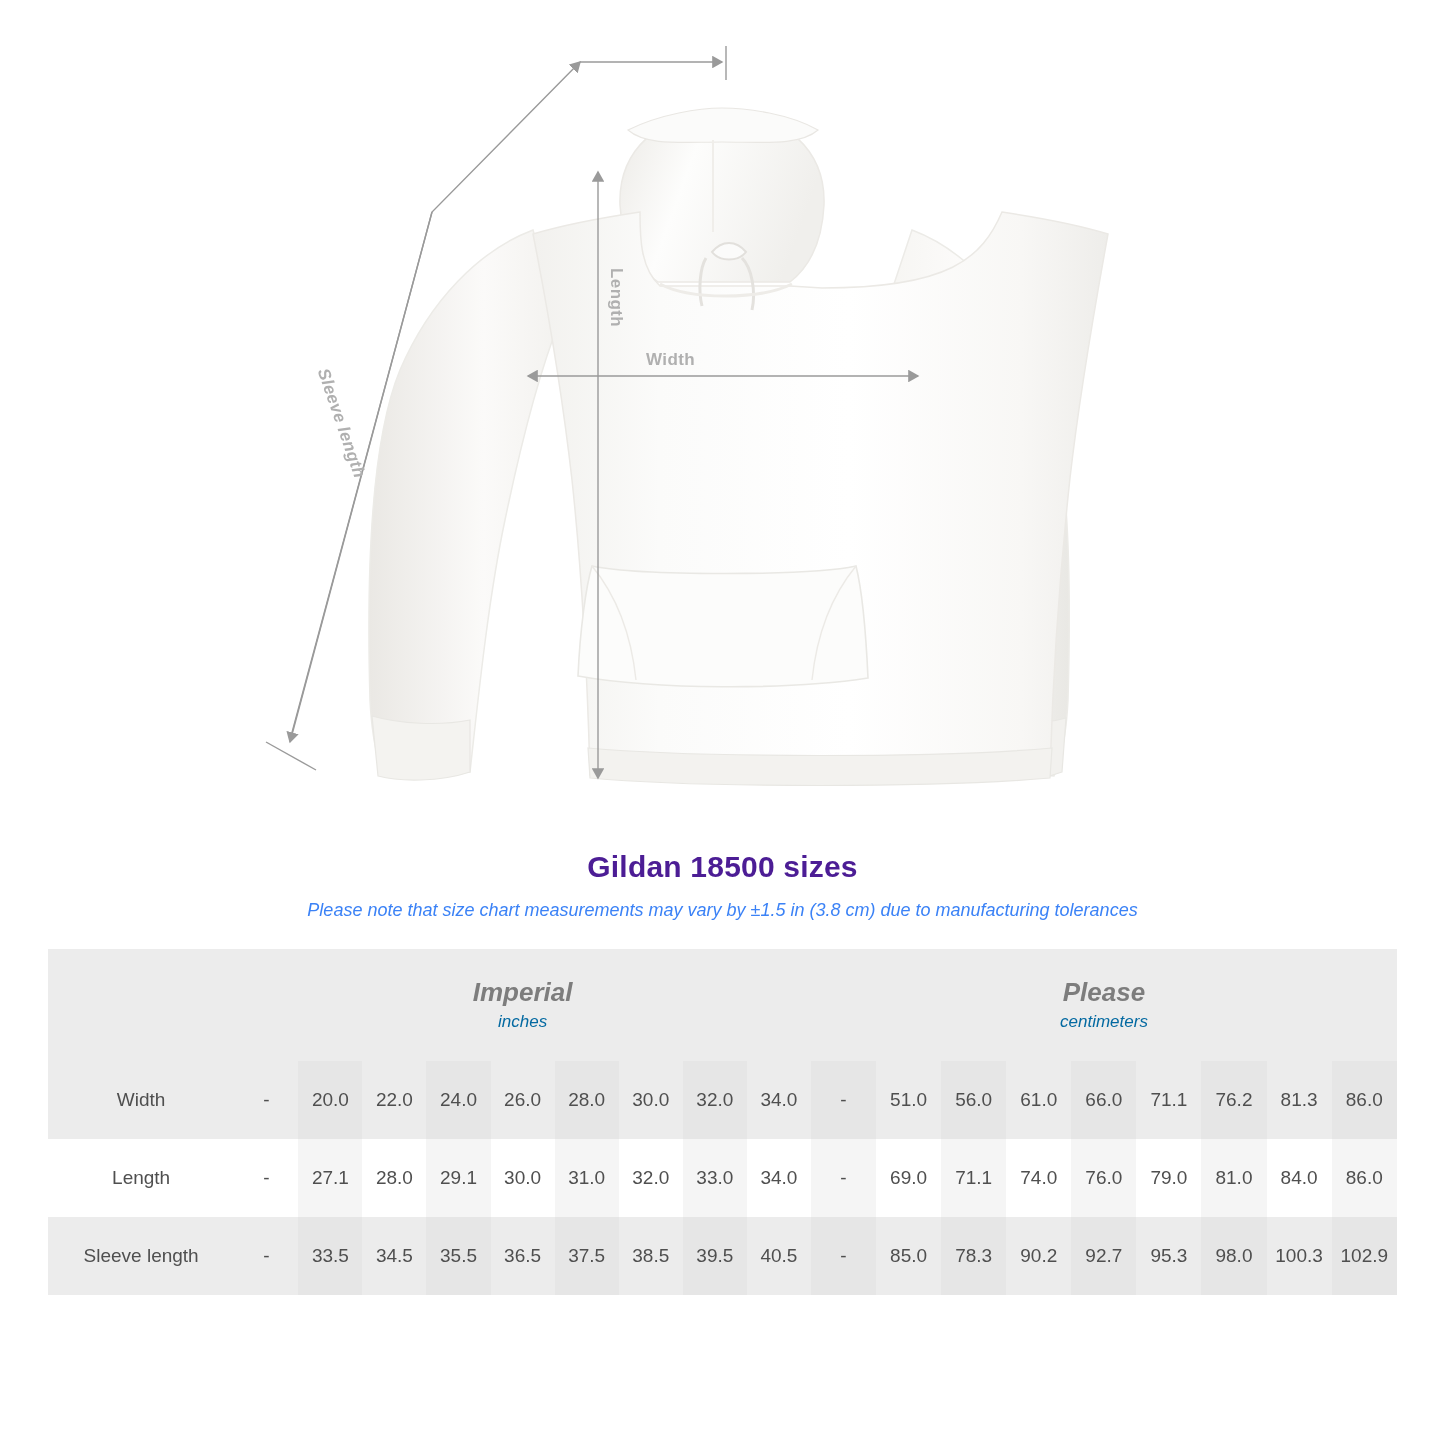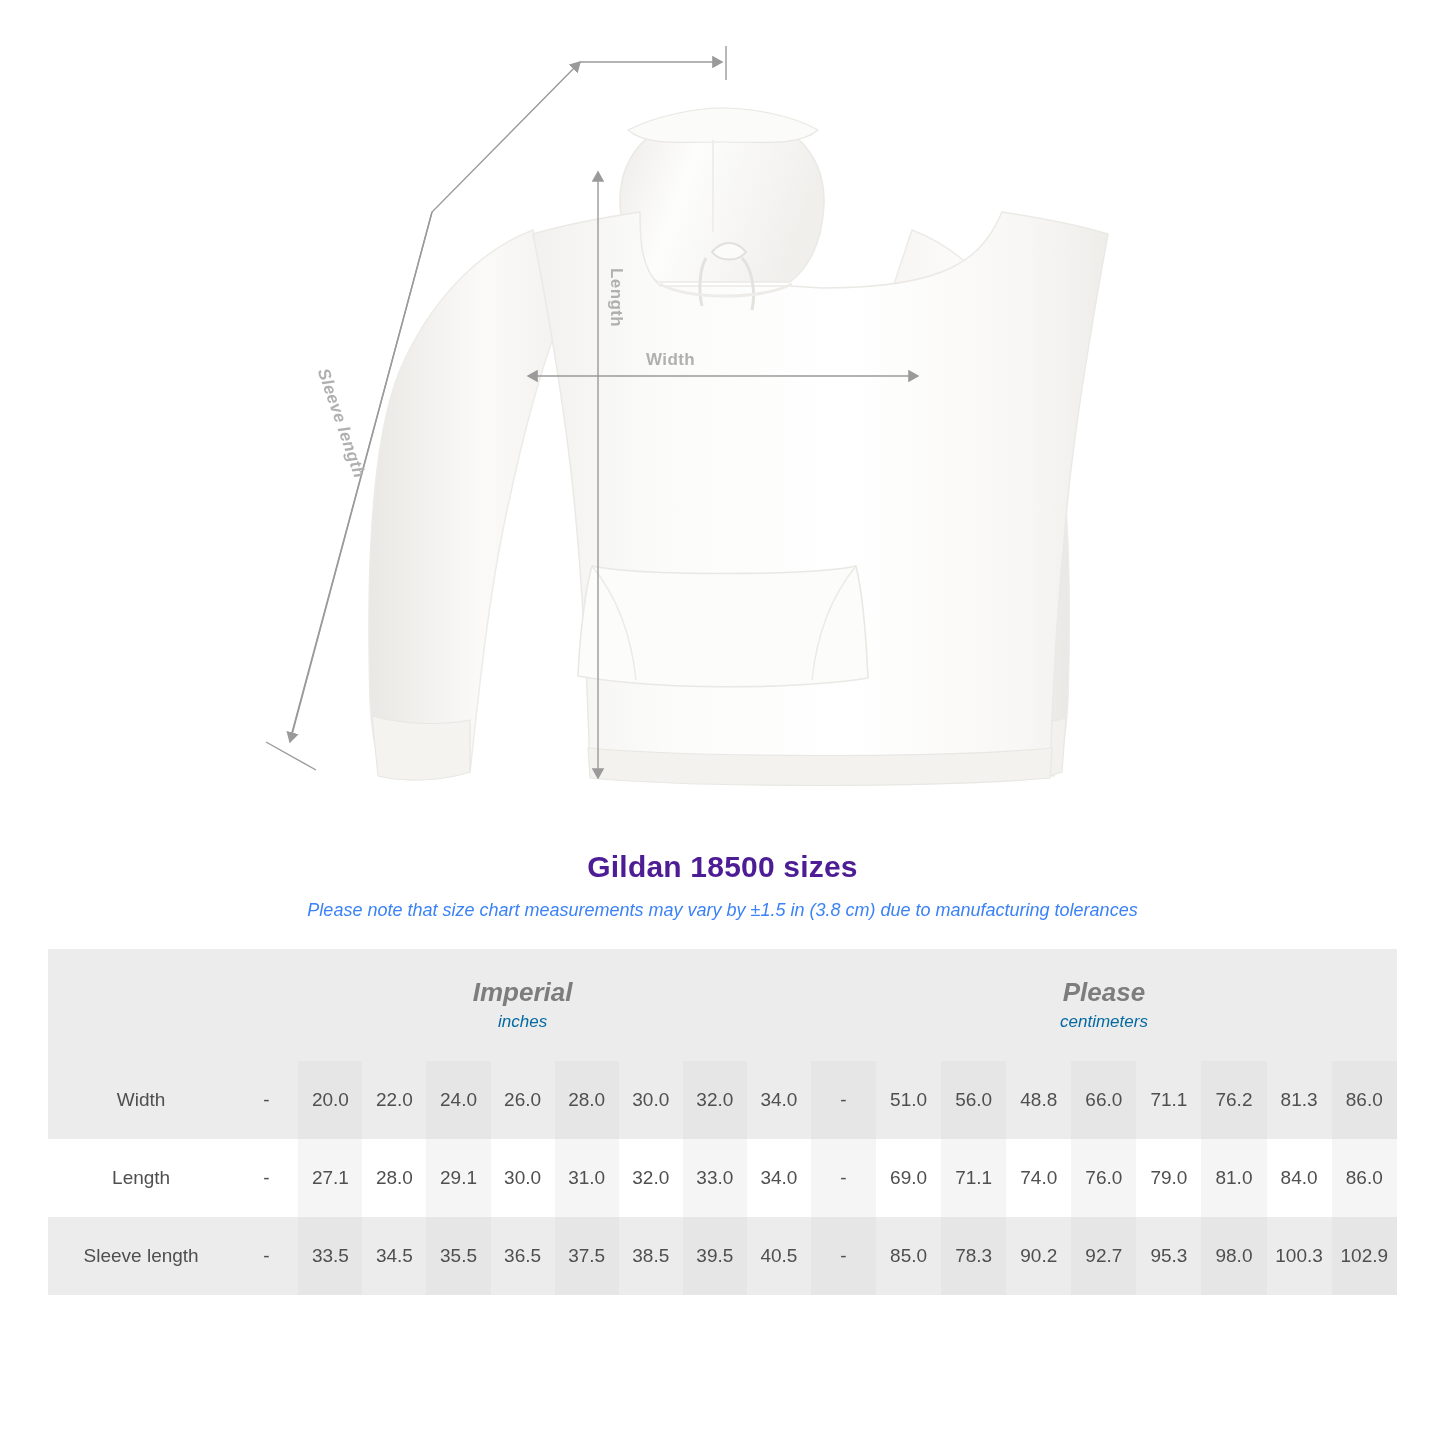--- a/index.html
+++ b/index.html
@@ -274,21 +274,21 @@
           <td>22.0</td>
           <td class="colstripe">24.0</td>
           <td>26.0</td>
           <td class="colstripe">28.0</td>
           <td>30.0</td>
           <td class="colstripe">32.0</td>
           <td>34.0</td>
           <td class="colstripe">-</td>
           <td>51.0</td>
           <td class="colstripe">56.0</td>
-          <td>48.8</td>
+          <td>61.0</td>
           <td class="colstripe">66.0</td>
           <td>71.1</td>
           <td class="colstripe">76.2</td>
           <td>81.3</td>
           <td class="colstripe">86.0</td>
         </tr>
 
         <tr class="data-row plain">
           <td class="rowhead">Length</td>
           <td>-</td>

